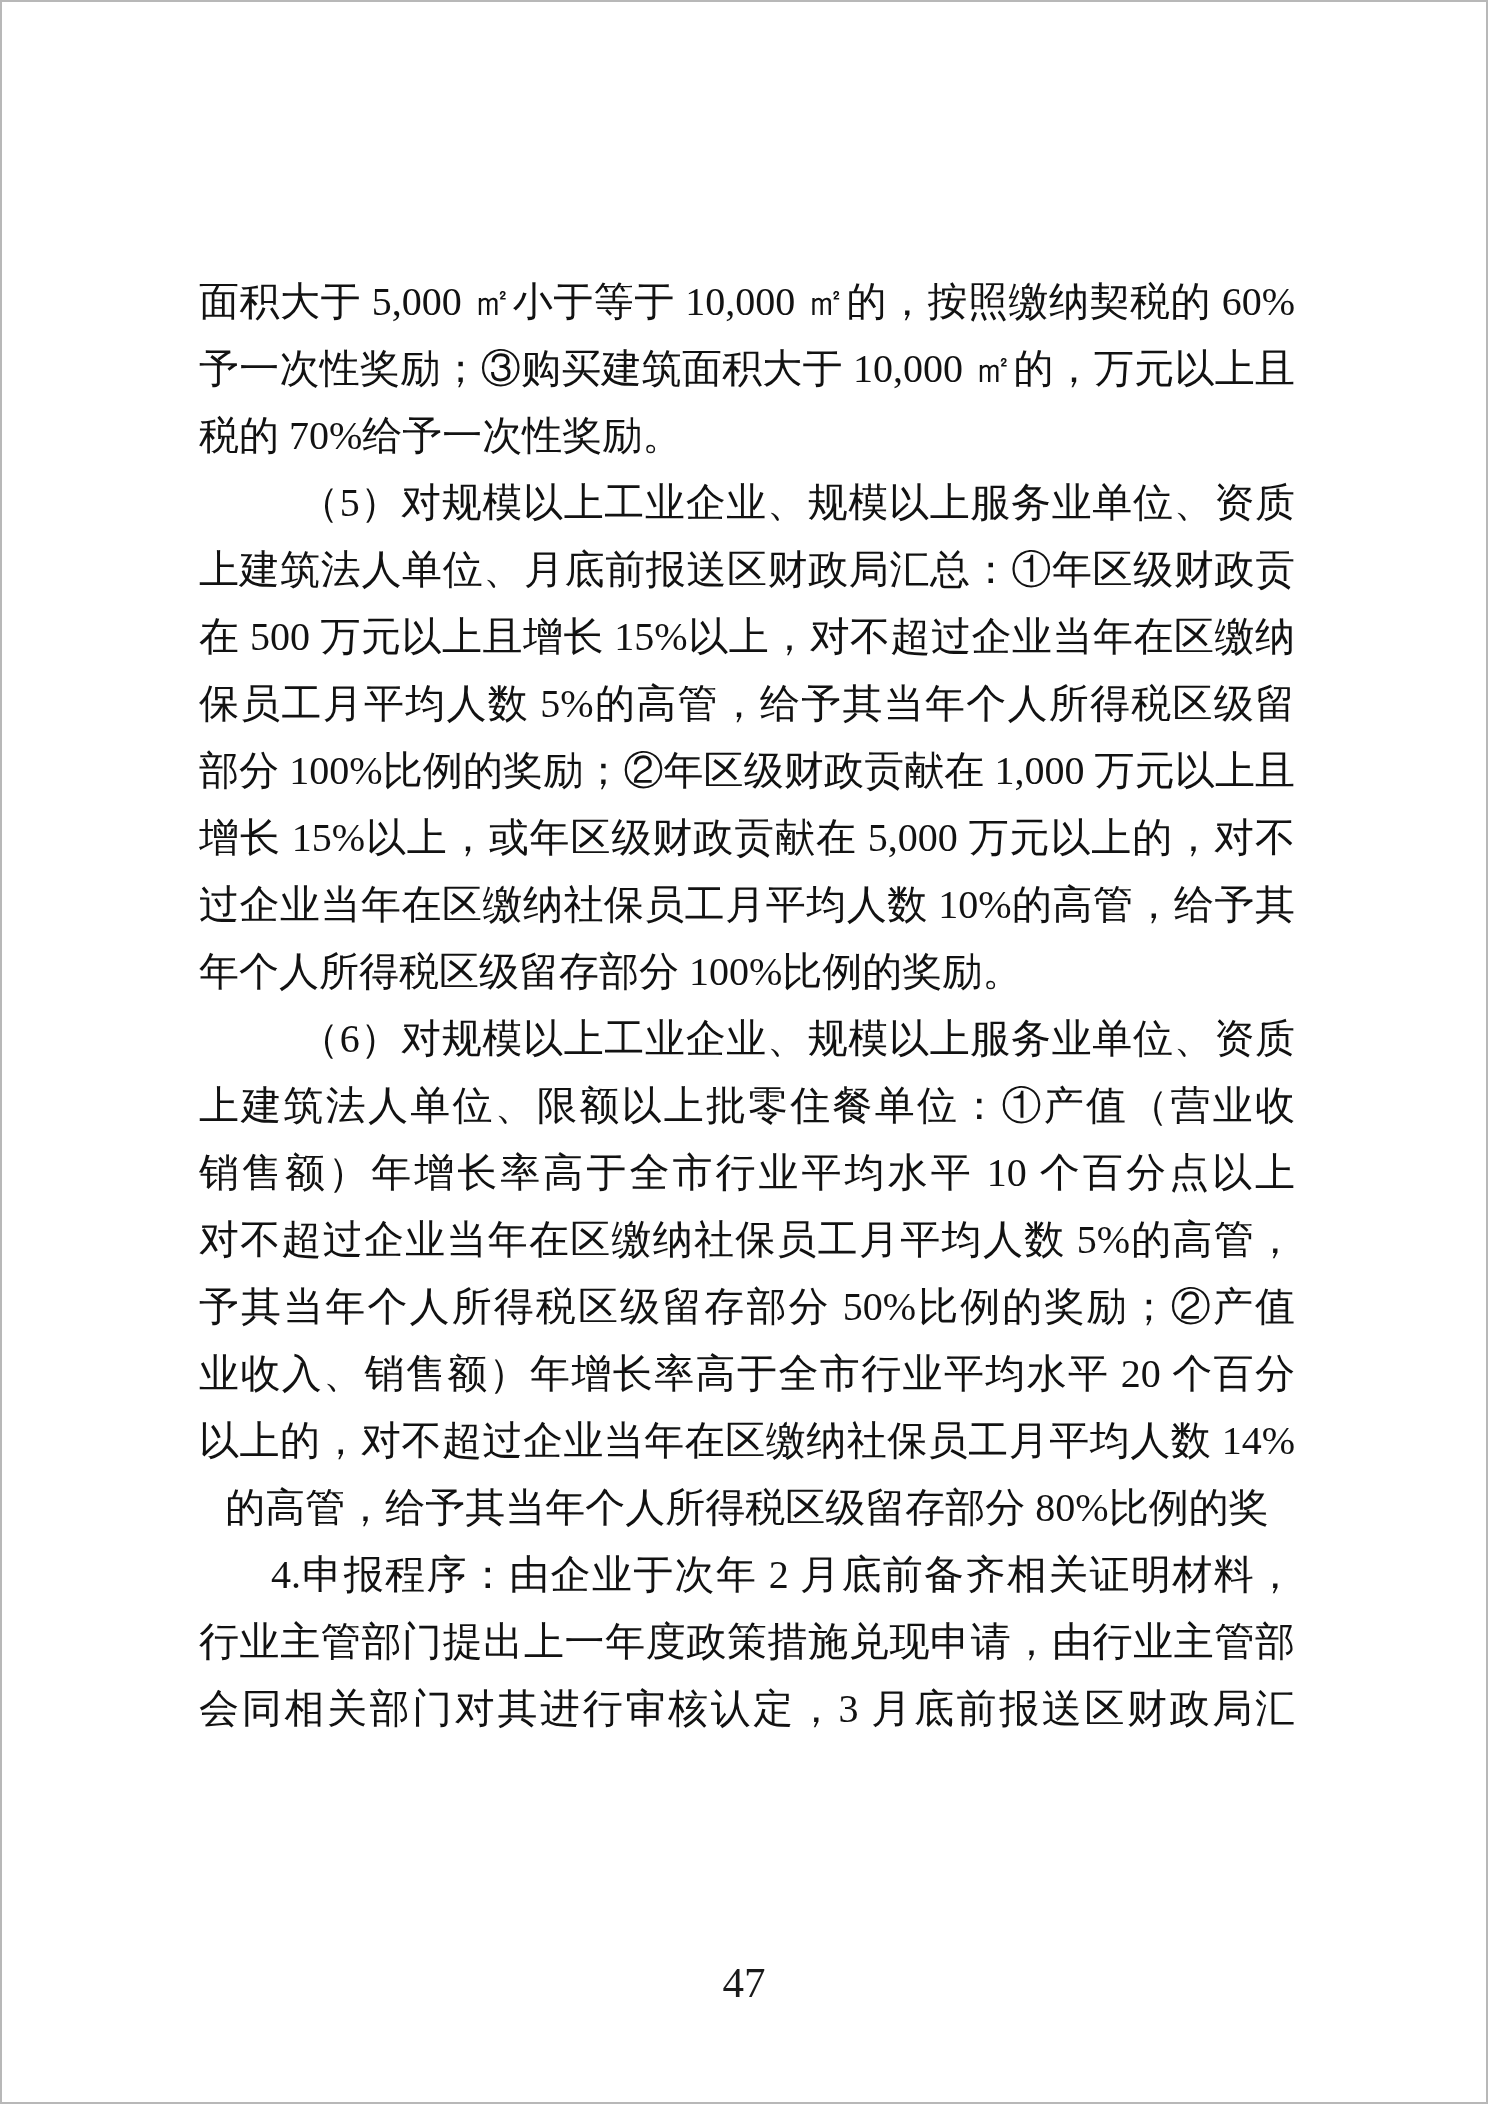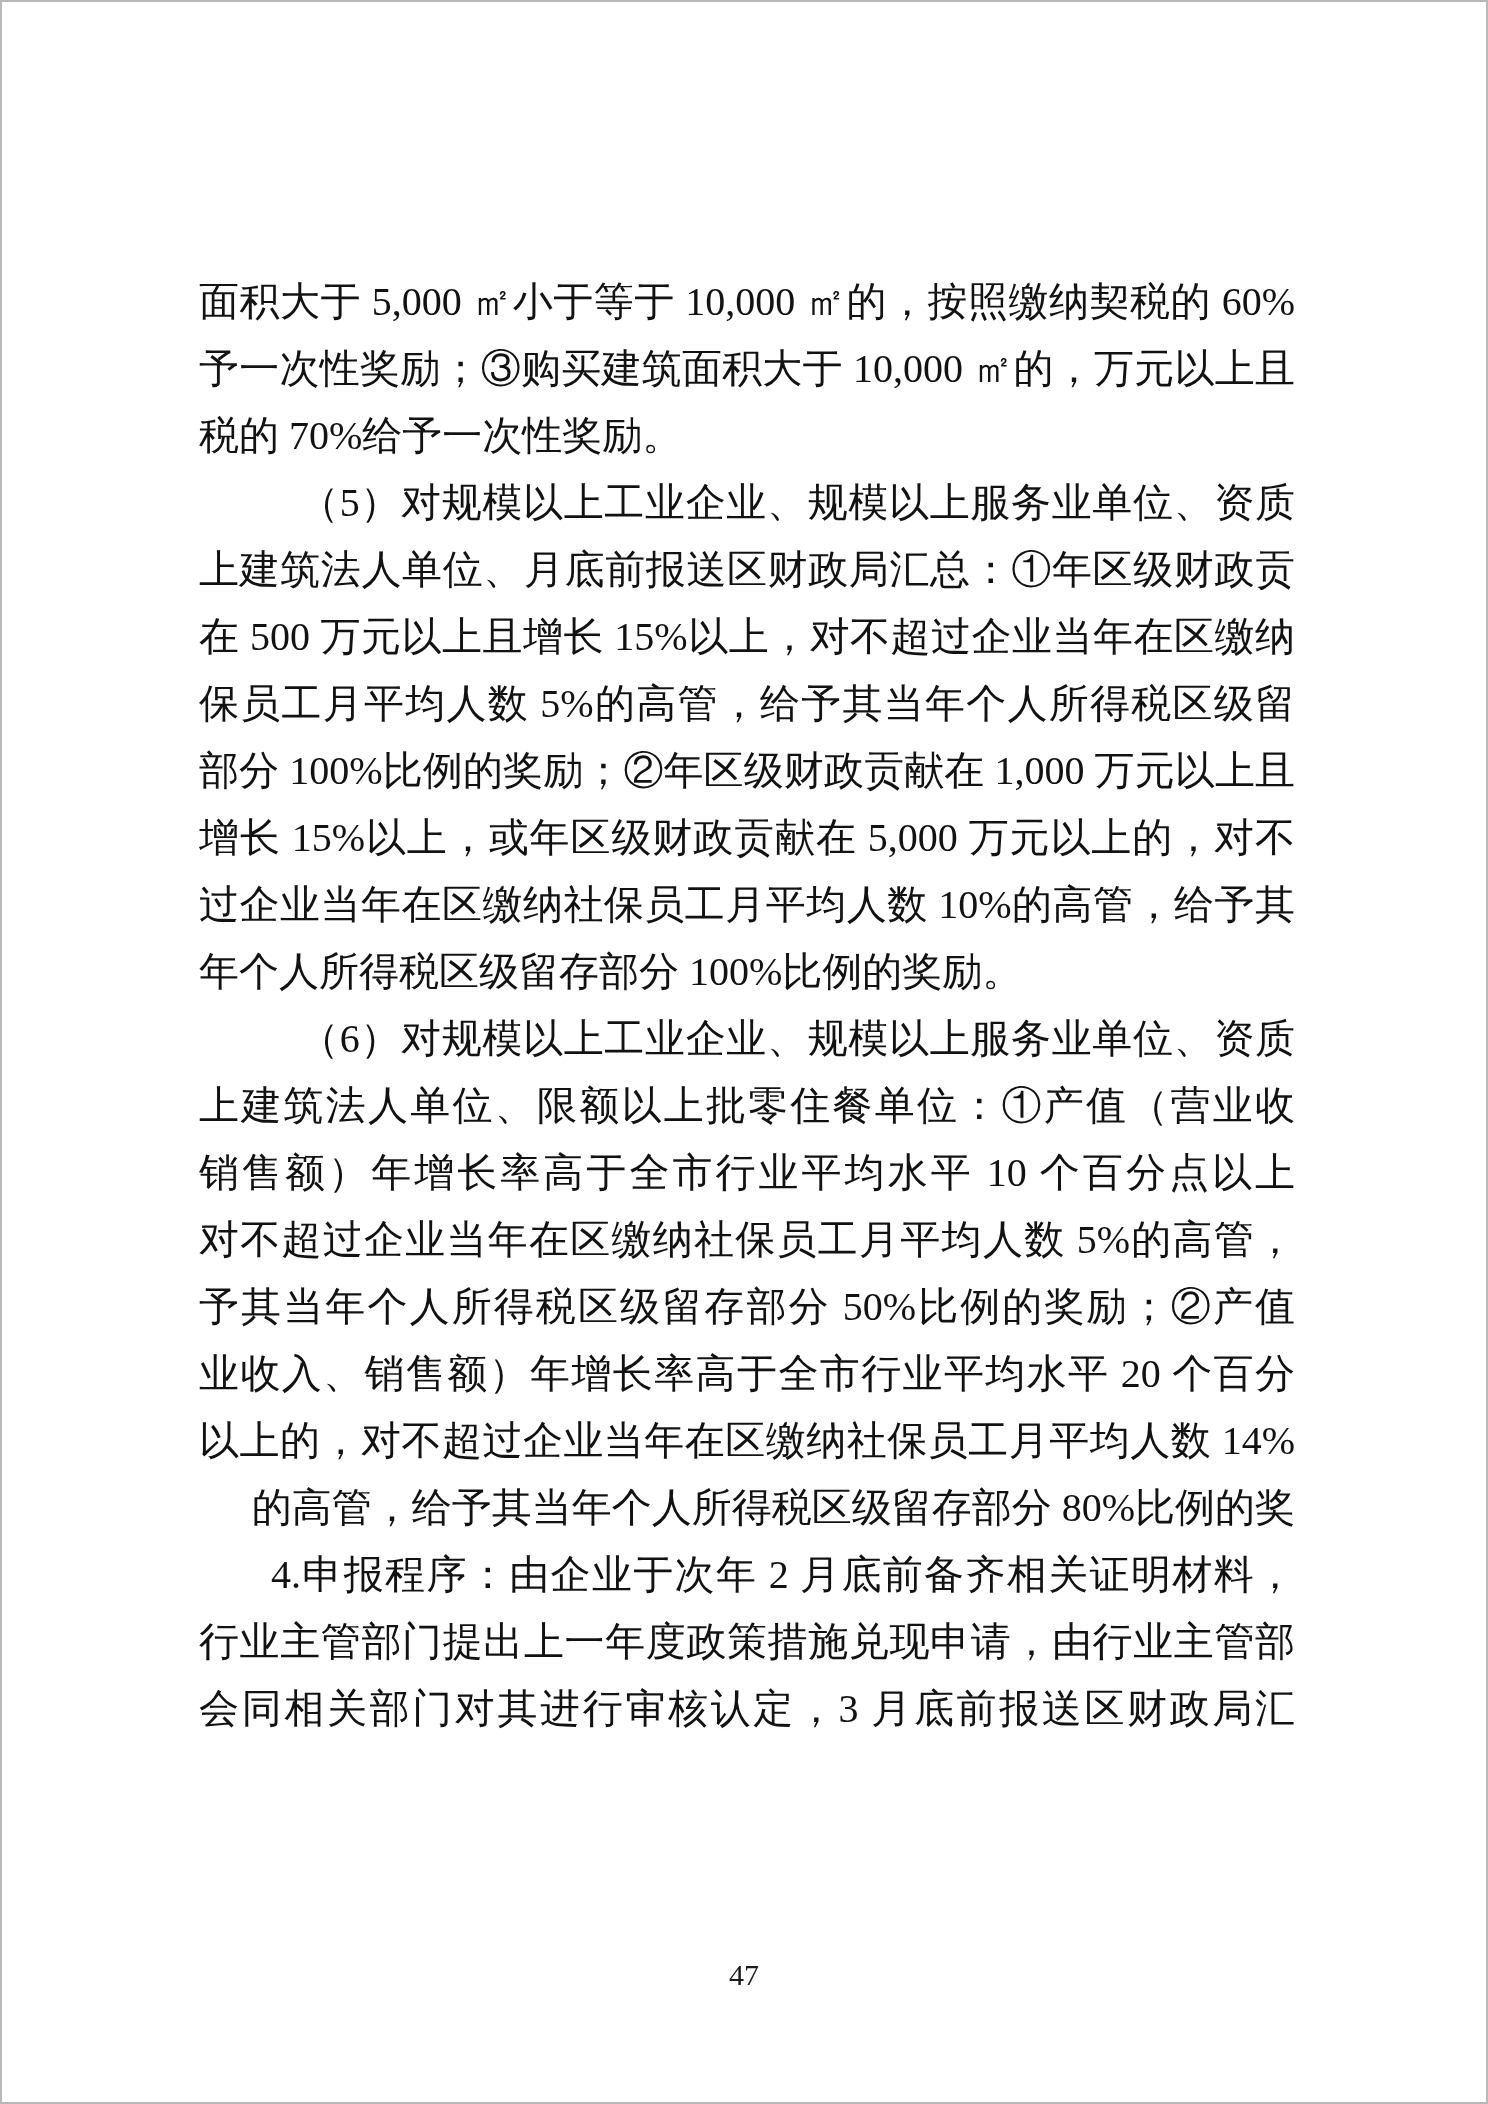--- a/index.html
+++ b/index.html
@@ -23,31 +23,31 @@
     font-size:40px;
     line-height:67px;
     height:67px;
     text-align:justify;
     text-align-last:justify;
     text-justify:inter-character;
     white-space:normal;
     overflow:hidden;
   }
   .line.end{
-    text-align:right;
+    text-align:center;
     text-align-last:left;
   }
   .line.ind-para{ text-indent:100px; }
   .line.ind-num{ text-indent:72px; }
   .footer{
     position:absolute;
     left:0;right:0;
     top:1956px;
     text-align:center;
-    font-size:30px;
+    font-size:43px;
     color:#1a1a1a;
   }
 </style>
 </head>
 <body>
 
 <div class="page">
   <div class="text-block" id="text-block">
       <div class="line">面积大于 5,000 ㎡小于等于 10,000 ㎡的，按照缴纳契税的 60%给</div>
       <div class="line">予一次性奖励；③购买建筑面积大于 10,000 ㎡的，万元以上且</div>

